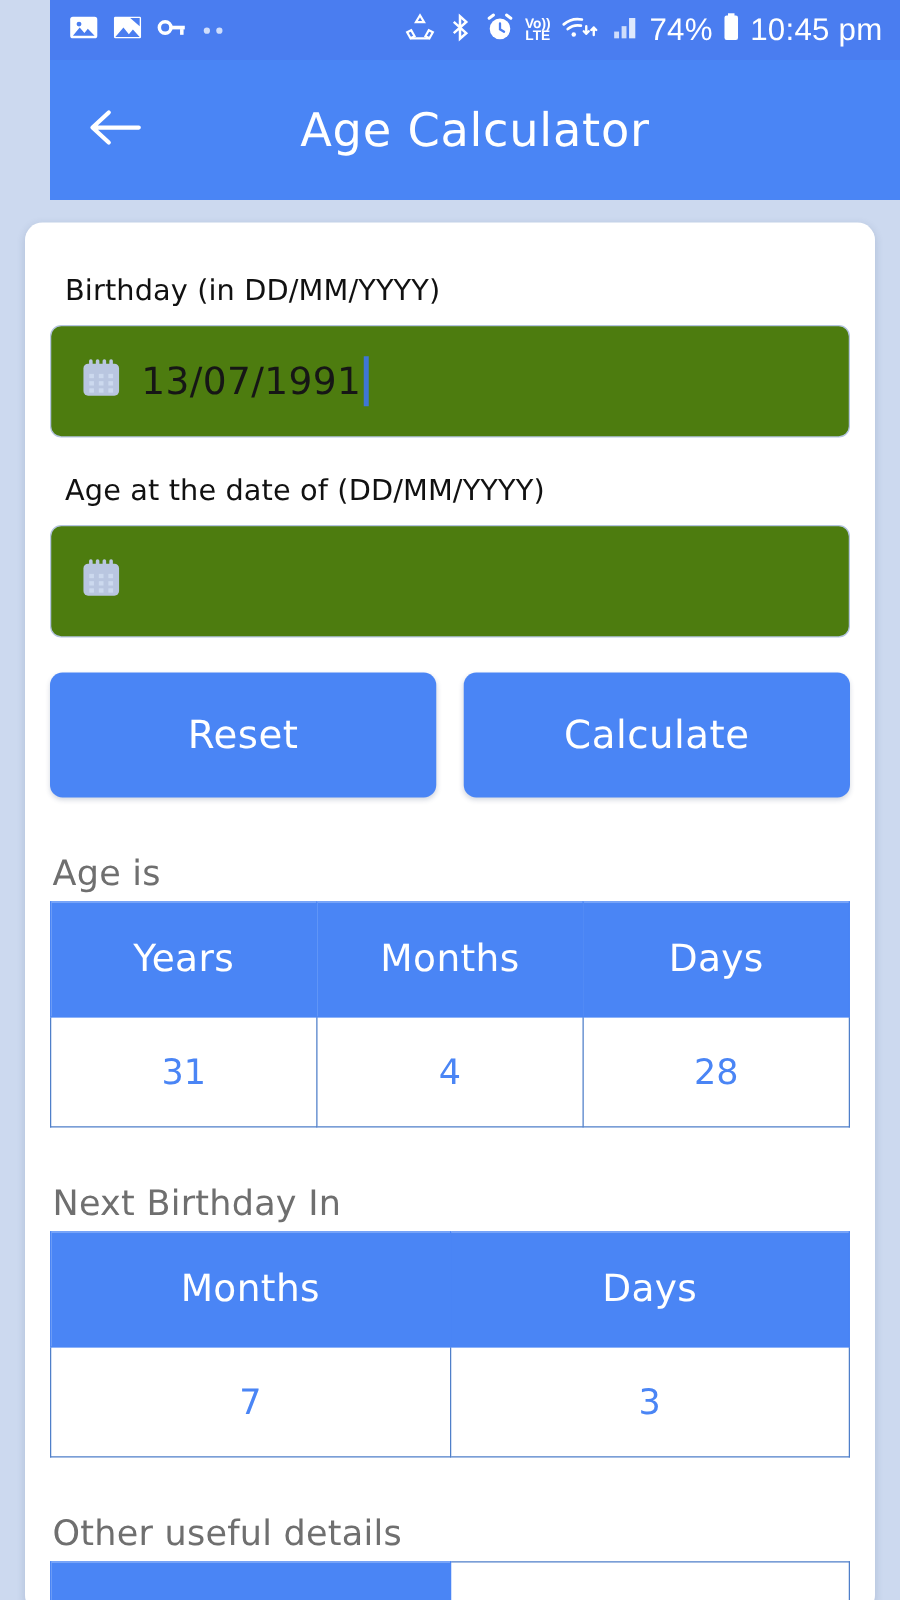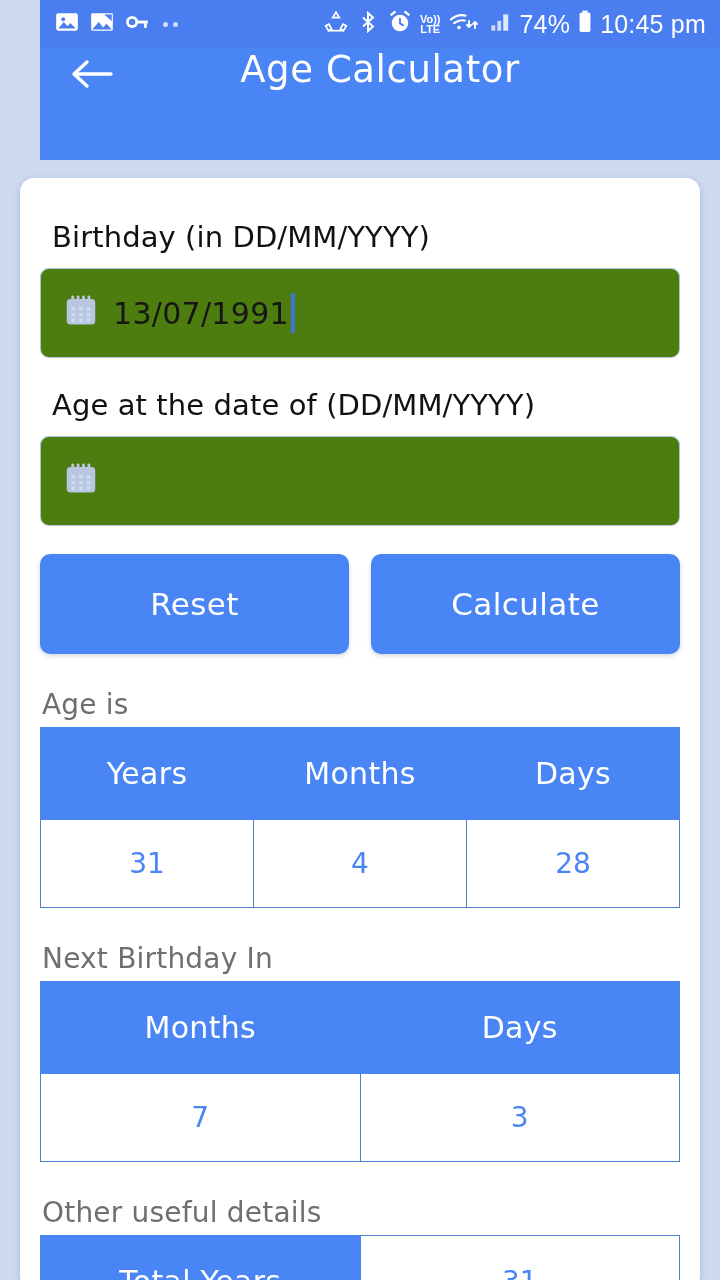--- a/index.html
+++ b/index.html
@@ -42,20 +42,21 @@
     display: flex; flex-direction: column; align-items: center;
     line-height: .95; font-size: 11px; font-weight: bold;
     font-family: "Liberation Sans", sans-serif; color: #ffffff;
   }
 
   
   .appbar {
     height: 112px;
     background: #4a85f5;
     display: flex;
+    align-items: center;
     padding: 0 24px;
     position: relative;
   }
   .back-btn {
     width: 56px; height: 56px;
     display: flex; align-items: center; justify-content: center;
     cursor: pointer;
   }
   .appbar-title {
     position: absolute;
@@ -75,21 +76,21 @@
     top: 178px;
     bottom: -10px;
     background: #ffffff;
     border-radius: 14px;
     box-shadow: 0 2px 7px rgba(40,60,100,.18);
     overflow: hidden;
     padding: 0 20px;
   }
 
   .field-label {
-    font-size: 29px;
+    font-size: 23px;
     color: #111111;
     font-family: "DejaVu Sans", sans-serif;
     letter-spacing: .1px;
     margin-left: 12px;
   }
   .label-1 { margin-top: 42px; }
   .label-2 { margin-top: 30px; }
 
   .input-box {
     margin-top: 14px;
@@ -131,21 +132,21 @@
     color: #ffffff;
     font-size: 31px;
     font-family: "DejaVu Sans", sans-serif;
     cursor: pointer;
     box-shadow: 0 2px 4px rgba(40,60,100,.20);
     letter-spacing: .4px;
   }
 
   
   .section-label {
-    margin-top: 34px;
+    margin-top: 44px;
     margin-left: 2px;
     font-size: 28px;
     color: #6f6f6f;
     font-family: "DejaVu Sans", sans-serif;
     letter-spacing: .2px;
   }
   .rtable {
     margin-top: 6px;
     width: 100%;
     border-collapse: collapse;

